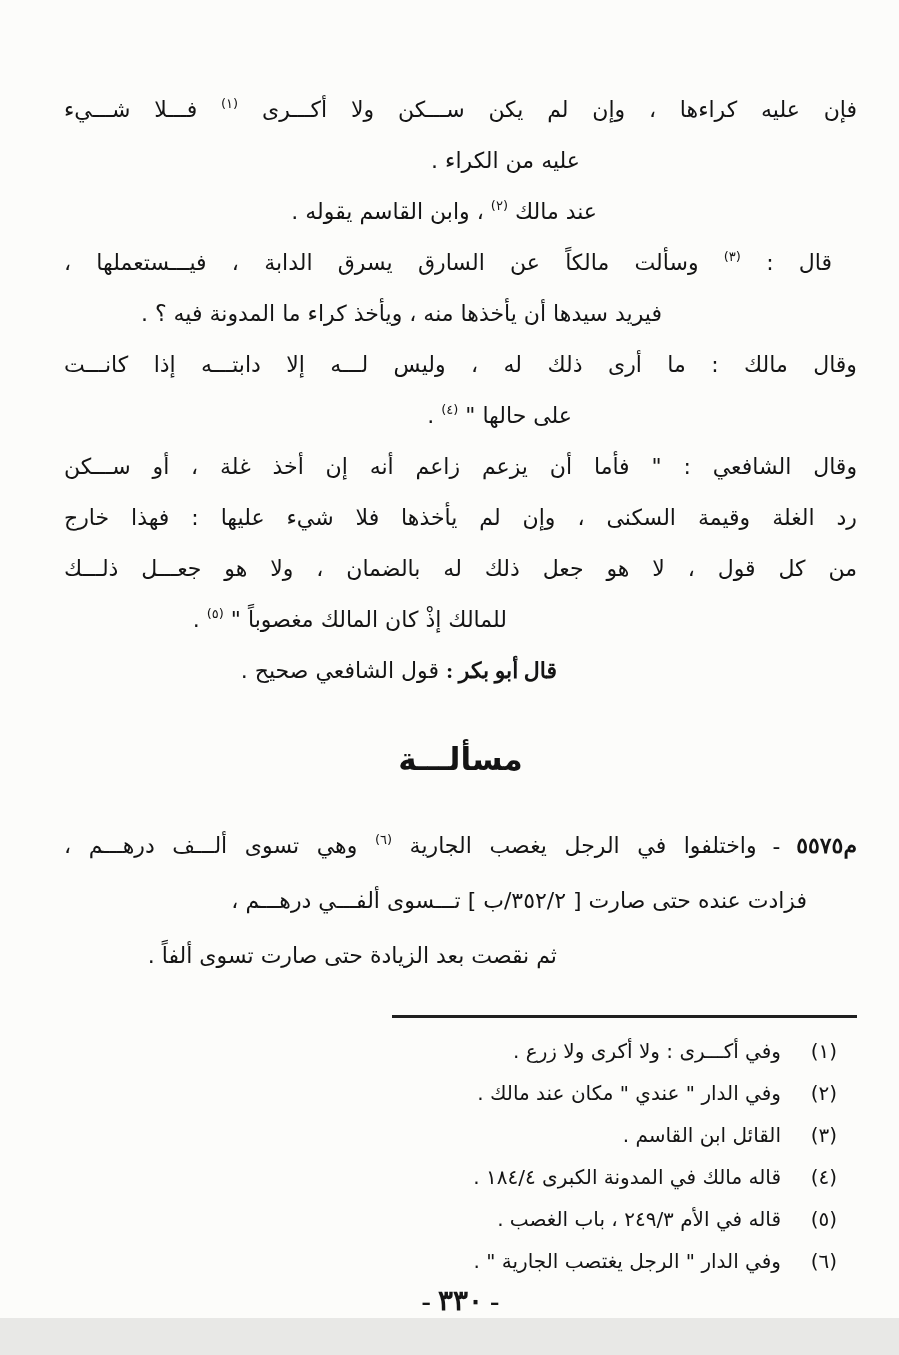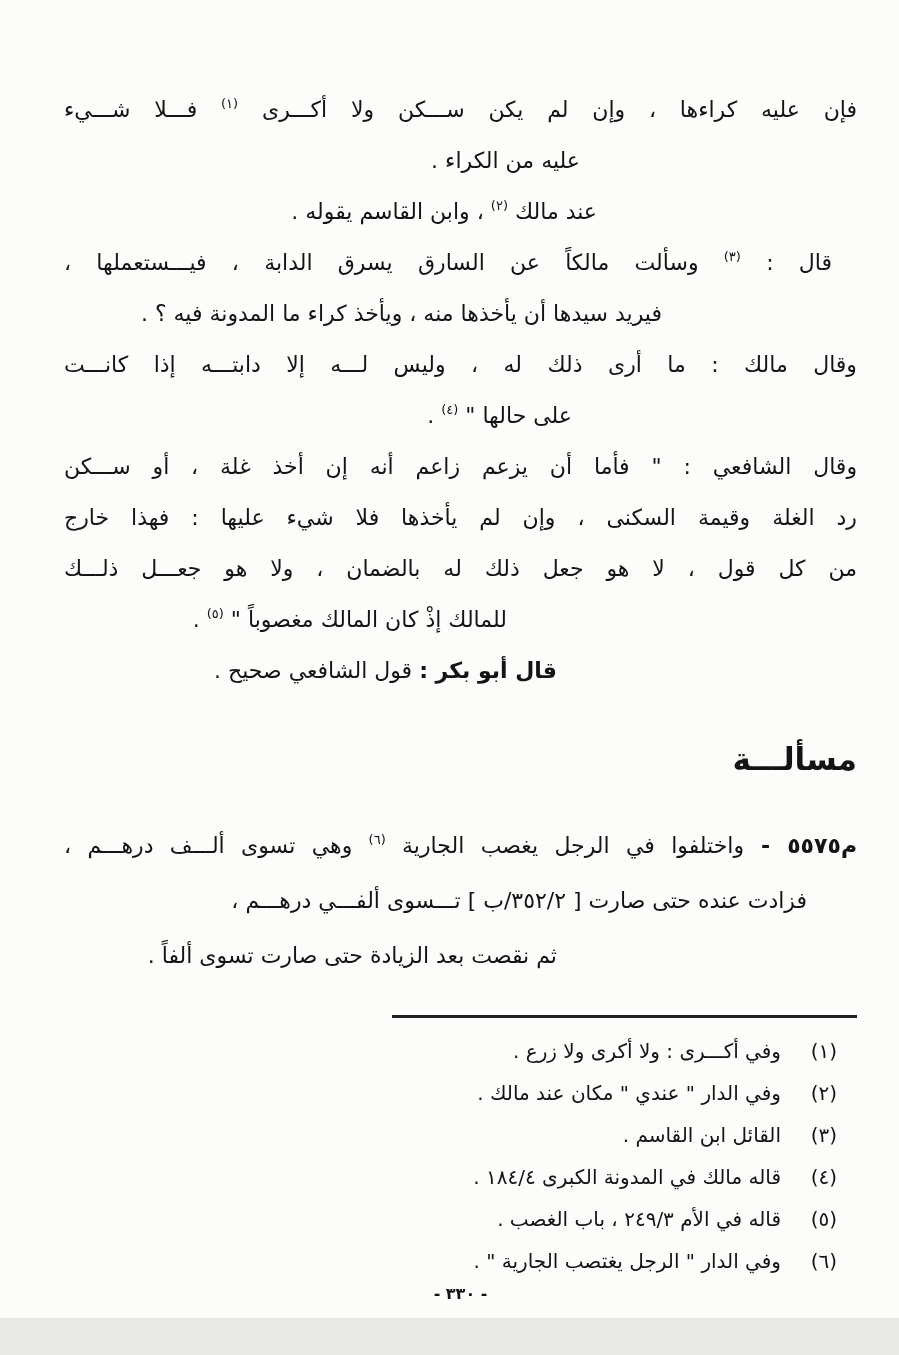--- a/index.html
+++ b/index.html
@@ -16,51 +16,53 @@
   }
   .line {
     font-size:22px;
     line-height:51px;
     text-align:right;
   }
   .full {
     text-align:justify;
     text-align-last:justify;
   }
-  .b { font-weight:bold; }
+  .b { font-weight:bold;font-family:Liberation Serif, serif; }
   sup {
     font-size:13px;
     vertical-align:9px;
     line-height:0;
   }
   .masala-heading {
+    text-align:center;
     font-size:31px;
     font-weight:bold;
     margin:34px 0 0 0;
     line-height:58px;
   }
   .masala { margin-top:30px; }
   .masala .line { line-height:55px; }
   .fn-divider {
     width:465px; height:3px;
     background:#1f1f1f;
     margin-top:32px;
   }
   .footnotes {
     margin:12px 20px 0 0;
     font-size:20px;
   }
   .fn-row { display:flex; gap:14px; line-height:42px; }
   .fn-num { min-width:42px; text-align:right; flex:0 0 auto; }
   .page-number {
     text-align:center;
-    font-size:16px;
+    font-size:28px;
     font-weight:bold;
     margin-top:2px;
     letter-spacing:2px;
+    font-family:Liberation Serif, serif;
   }
 </style>
 </head>
 <body>
 
 <div class="page">
 
   <main>
     <div class="line full"><span>فإن عليه كراءها ، وإن لم يكن ســـكن ولا أكـــرى </span><sup>(١)</sup><span> فـــلا شـــيء</span></div>
     <div class="line" style="margin-right:277px"><span>عليه من الكراء .</span></div>

